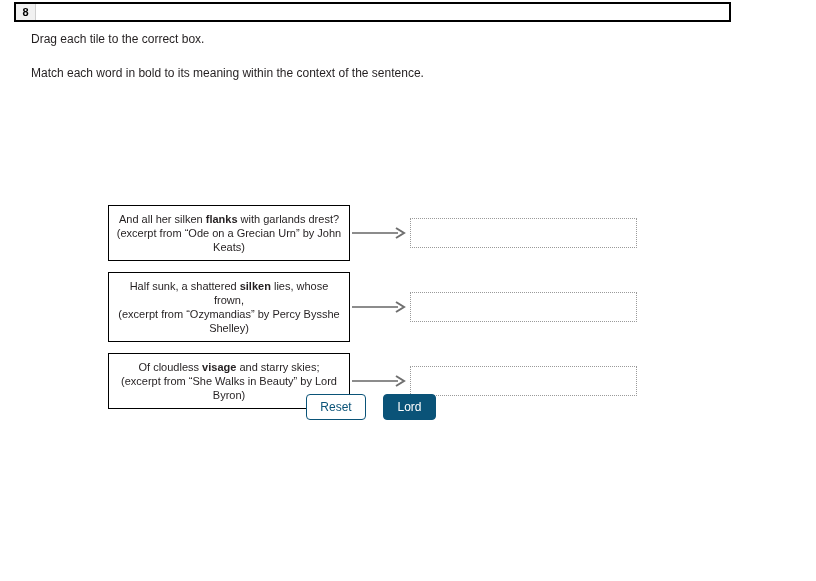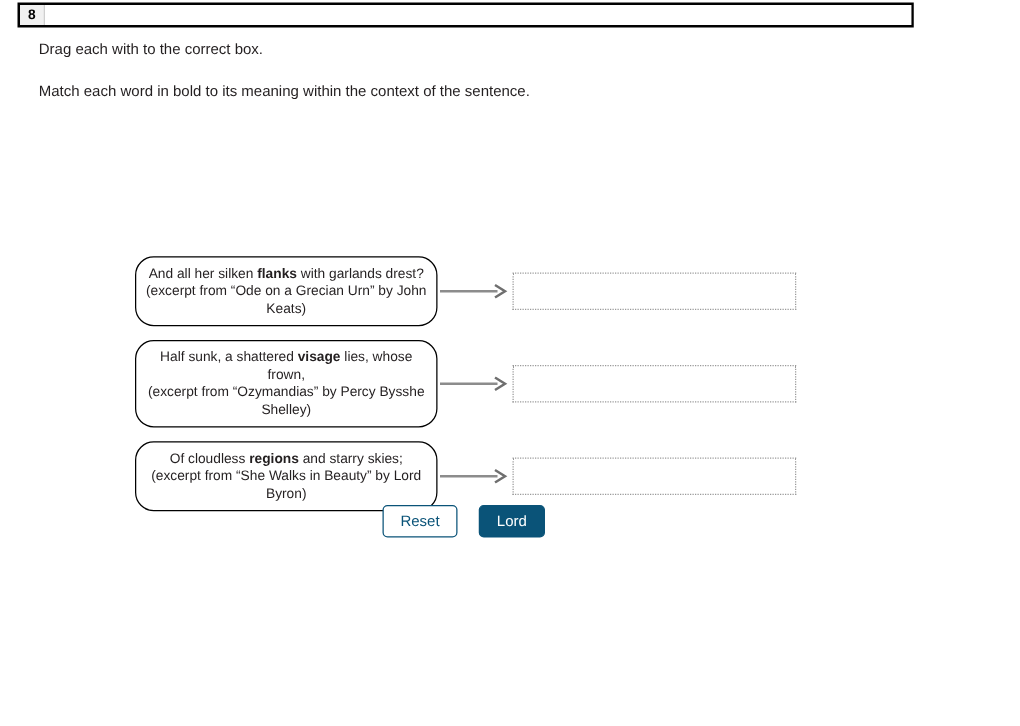--- a/index.html
+++ b/index.html
@@ -99,21 +99,21 @@
   }
   .match-row {
     display: flex;
     align-items: center;
     margin-bottom: 11px;
   }
   .sentence {
     width: 242px;
     min-height: 40px;
     border: 1px solid #000000;
-    border-radius: 15px;
+    border-radius: 0;
     background: #ffffff;
     box-sizing: border-box;
     display: flex;
     align-items: center;
     justify-content: center;
     text-align: center;
     font-size: 11px;
     line-height: 14px;
     padding: 6px 5px;
     color: #231f20;
@@ -137,21 +137,21 @@
     height: 30px;
     border: 1px dotted #9a9a9a;
     background: #ffffff;
     box-sizing: border-box;
   }
 
   
   .button-bar {
     position: absolute;
     left: 306px;
-    top: 404px;
+    top: 394px;
     display: flex;
     gap: 17px;
   }
   .btn {
     font-size: 12px;
     border-radius: 4px;
     height: 26px;
     display: flex;
     align-items: center;
     justify-content: center;
@@ -174,21 +174,21 @@
 </style>
 </head>
 <body>
 
 <div class="qbar">
   <div class="qbar-num">8</div>
   <div class="qbar-rest"></div>
 </div>
 
 <div class="instructions">
-  <p>Drag each with to the correct box.</p>
+  <p>Drag each tile to the correct box.</p>
   <p>Match each word in bold to its meaning within the context of the sentence.</p>
 </div>
 
 <div class="tile-area">
 </div>
 
 <div class="match-area">
 
   <div class="match-row">
     <div class="sentence">
@@ -202,37 +202,37 @@
         <line x1="0" y1="6" x2="46" y2="6" stroke="#8c8c8c" stroke-width="2"></line>
         <polyline points="44,1 52,6 44,11" fill="none" stroke="#6f6f6f" stroke-width="2"></polyline>
       </svg>
     </div>
     <div class="dropzone"></div>
   </div>
 
   <div class="match-row">
     <div class="sentence tall">
       <span>
-        <span>Half sunk, a shattered </span><b>visage</b><span> lies, whose frown,</span><br>
+        <span>Half sunk, a shattered </span><b>silken</b><span> lies, whose frown,</span><br>
         <span>(excerpt from “Ozymandias” by Percy Bysshe Shelley)</span>
       </span>
     </div>
     <div class="arrow">
       <svg width="56" height="12" viewBox="0 0 56 12" aria-hidden="true">
         <line x1="0" y1="6" x2="46" y2="6" stroke="#8c8c8c" stroke-width="2"></line>
         <polyline points="44,1 52,6 44,11" fill="none" stroke="#6f6f6f" stroke-width="2"></polyline>
       </svg>
     </div>
     <div class="dropzone"></div>
   </div>
 
   <div class="match-row">
     <div class="sentence">
       <span>
-        <span>Of cloudless </span><b>regions</b><span> and starry skies;</span><br>
+        <span>Of cloudless </span><b>visage</b><span> and starry skies;</span><br>
         <span>(excerpt from “She Walks in Beauty” by Lord Byron)</span>
       </span>
     </div>
     <div class="arrow">
       <svg width="56" height="12" viewBox="0 0 56 12" aria-hidden="true">
         <line x1="0" y1="6" x2="46" y2="6" stroke="#8c8c8c" stroke-width="2"></line>
         <polyline points="44,1 52,6 44,11" fill="none" stroke="#6f6f6f" stroke-width="2"></polyline>
       </svg>
     </div>
     <div class="dropzone"></div>

